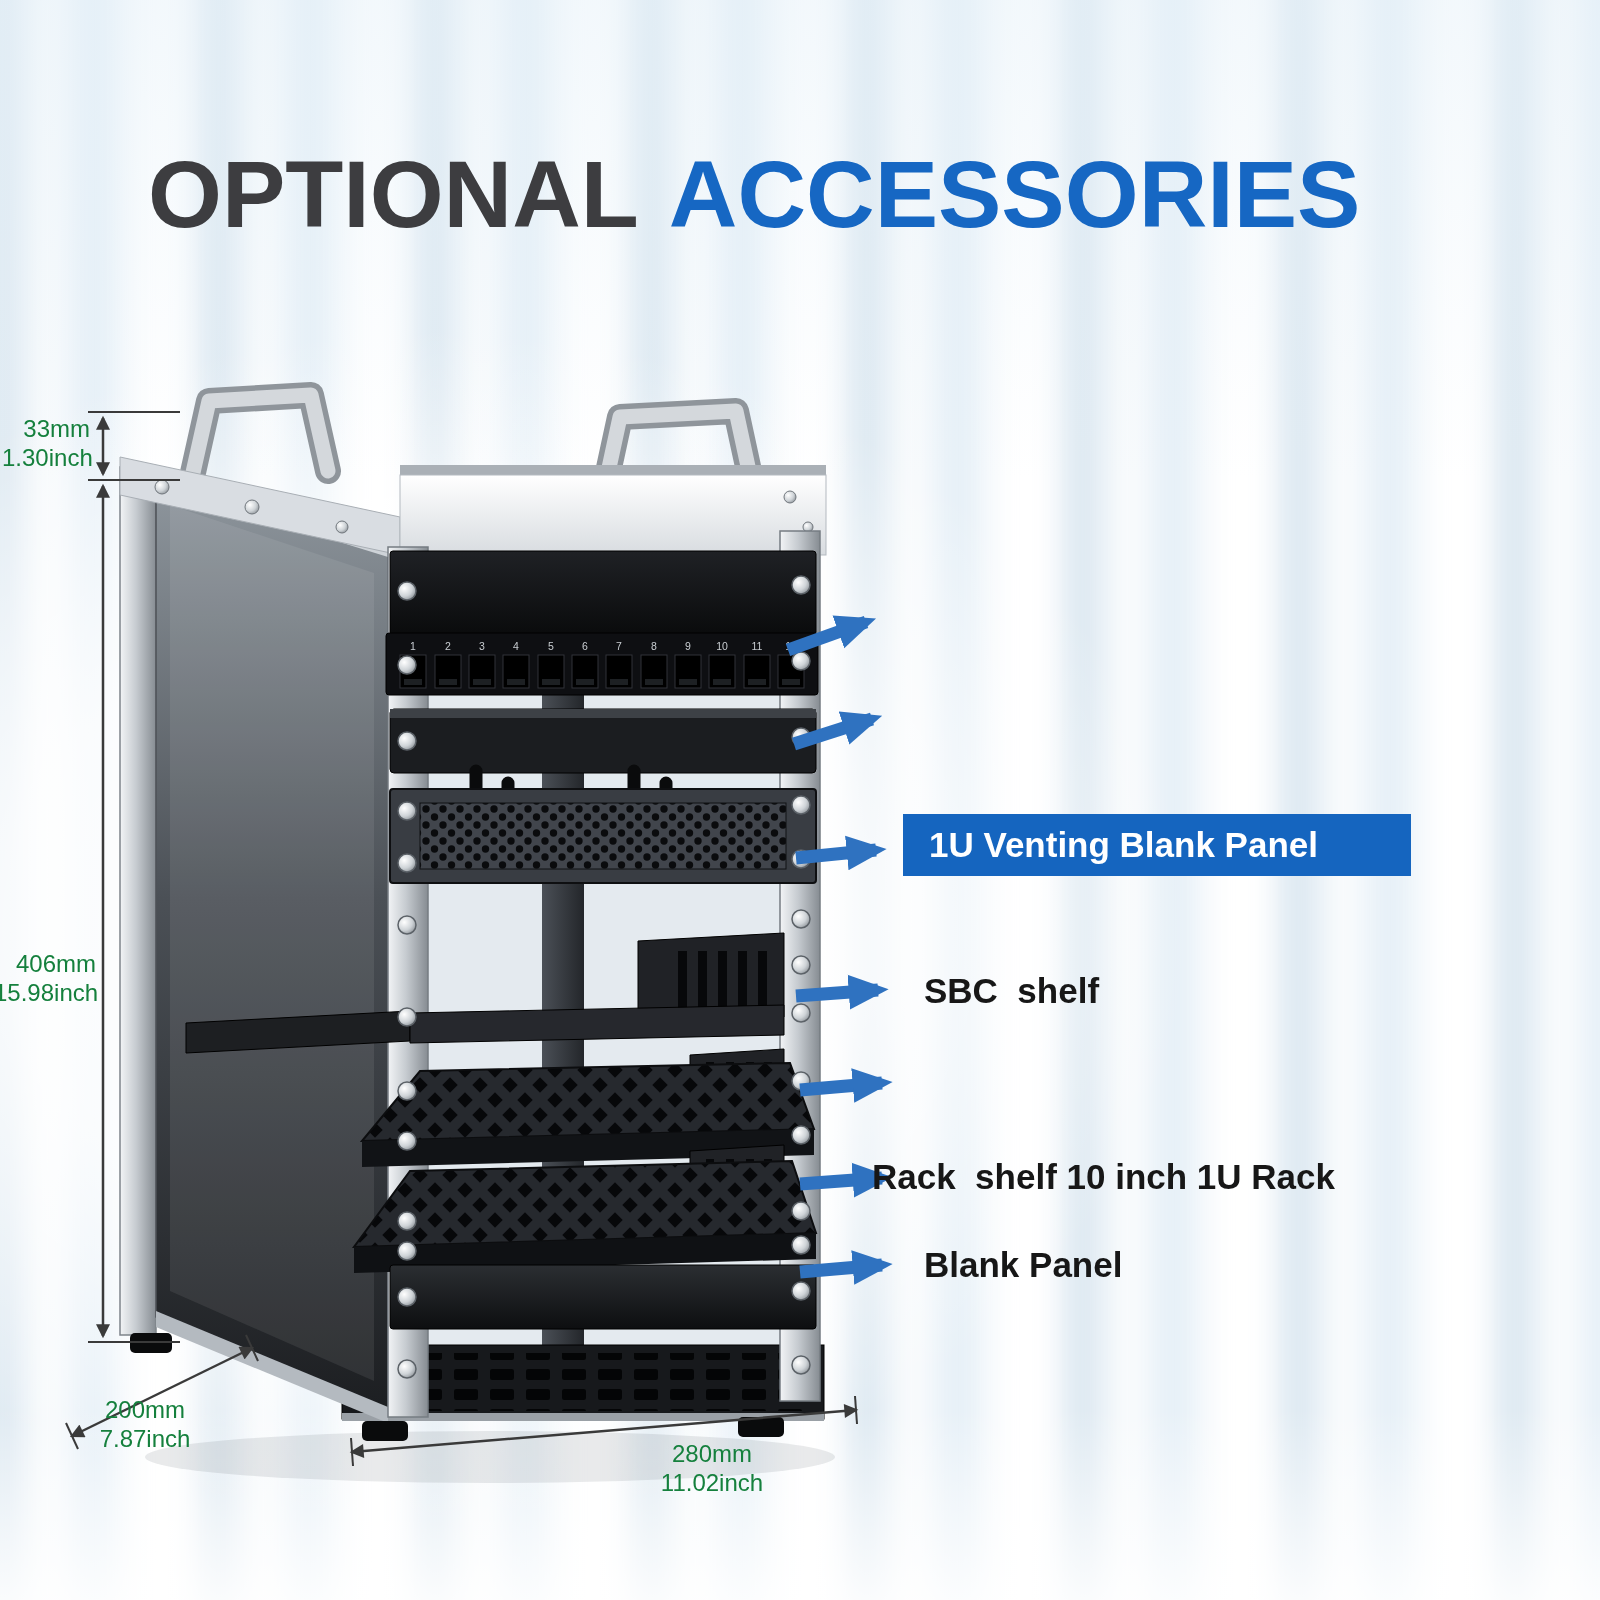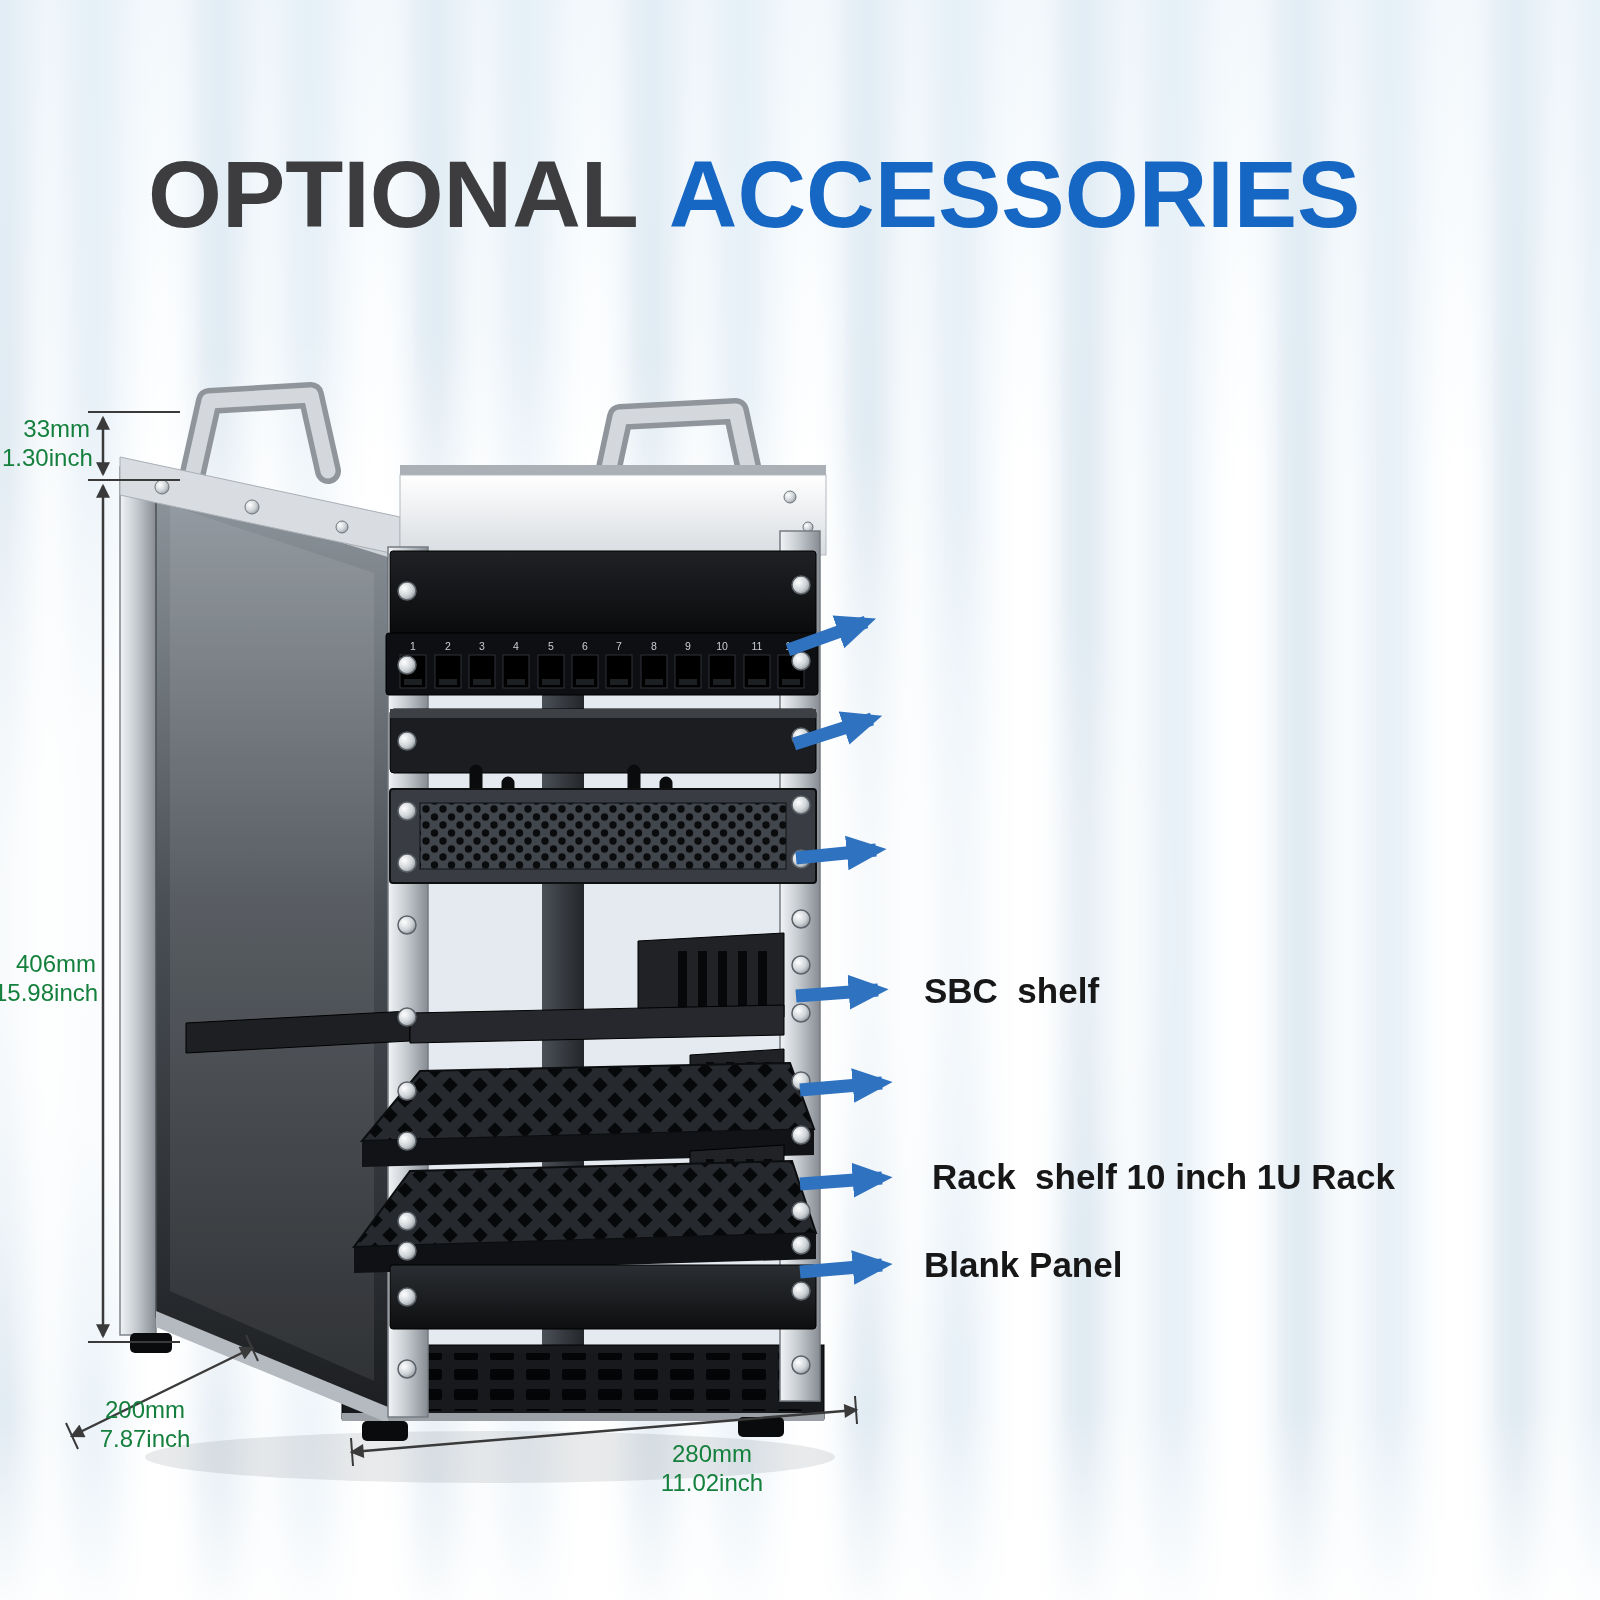--- a/index.html
+++ b/index.html
@@ -36,21 +36,21 @@
   .t-blue{color:#1667c3;}
   .rack{position:absolute;left:90px;top:365px;width:780px;height:1140px;}
   .overlay{position:absolute;left:0;top:0;width:1600px;height:1600px;pointer-events:none;}
   .callout{
     position:absolute;font-size:35px;font-weight:700;color:#171717;white-space:pre;line-height:1.2;
   }
   .c1{left:912px;top:597px;}
   .c2{left:916px;top:696px;}
   .c4{left:924px;top:970px;}
   .c5{left:924px;top:1062px;}
-  .c6{left:932px;top:1156px;}
+  .c6{left:872px;top:1156px;}
   .c7{left:924px;top:1244px;}
   .callout-highlight{
     position:absolute;left:903px;top:814px;width:508px;height:62px;
     background:#1565bf;color:#ffffff;display:flex;align-items:center;
     padding-left:26px;box-sizing:border-box;
     font-size:35px;font-weight:700;white-space:pre;
   }
   .dim{position:absolute;font-size:24px;color:#15803d;line-height:1.2;}
   .d-handle{left:2px;top:415px;width:88px;text-align:right;}
   .d-height{left:-6px;top:950px;width:102px;text-align:right;}
@@ -328,20 +328,23 @@
         <line x1="88" y1="480" x2="180" y2="480"></line>
         <line x1="88" y1="1342" x2="180" y2="1342"></line>
         <line x1="66" y1="1423" x2="78" y2="1449"></line>
         <line x1="246" y1="1335" x2="258" y2="1361"></line>
         <line x1="351" y1="1438" x2="353" y2="1466"></line>
         <line x1="855" y1="1396" x2="857" y2="1424"></line>
       </g>
     </g>
   </svg>
 
+  <div class="callout-highlight">
+    <span>1U Venting Blank Panel</span>
+  </div>
   <div class="callout c4">SBC  shelf</div>
   <div class="callout c6">Rack  shelf 10 inch 1U Rack</div>
   <div class="callout c7">Blank Panel</div>
 
   <div class="dim d-handle">
     <div>33mm</div>
     <div>1.30inch</div>
   </div>
   <div class="dim d-height">
     <div>406mm</div>

